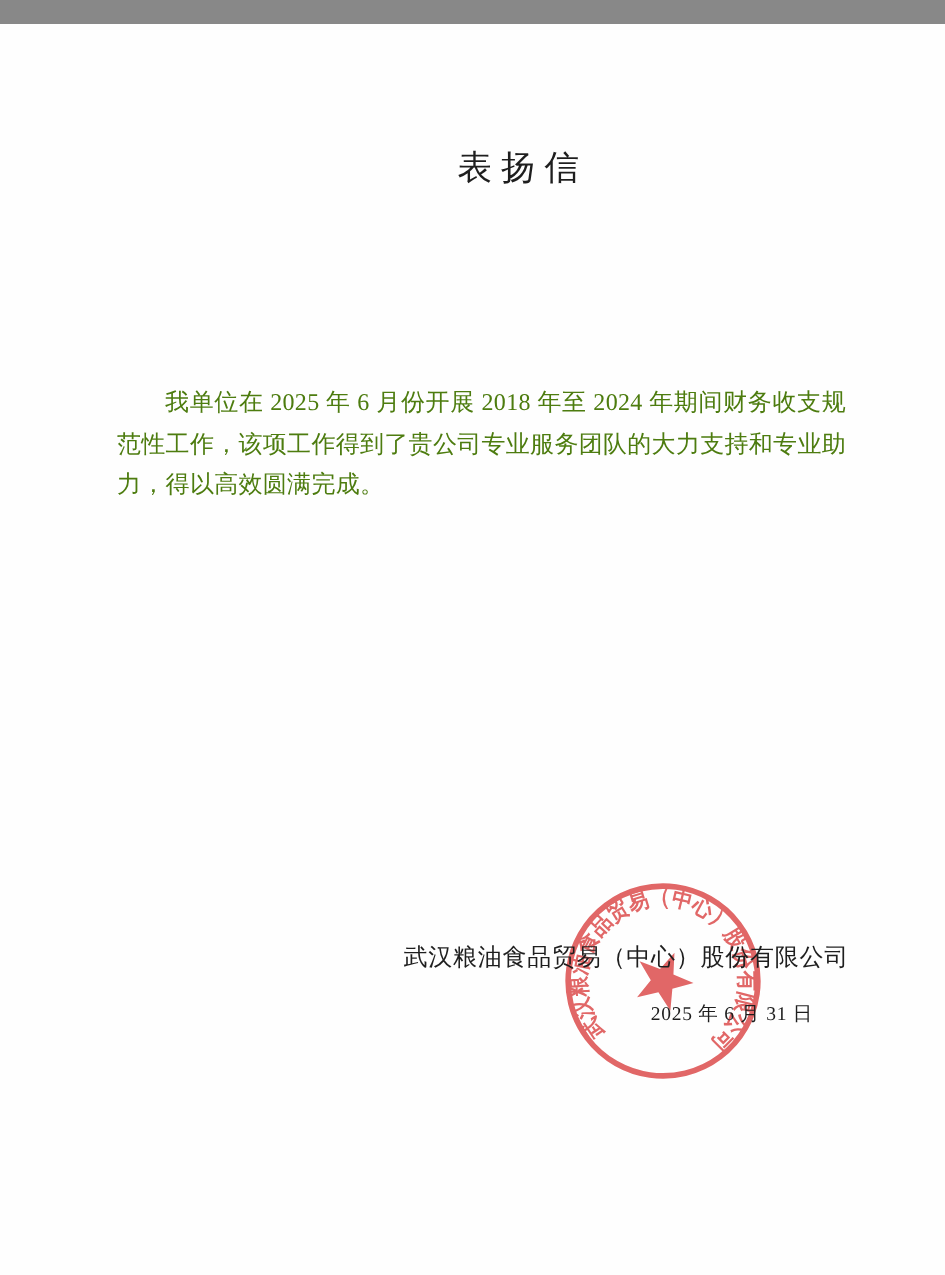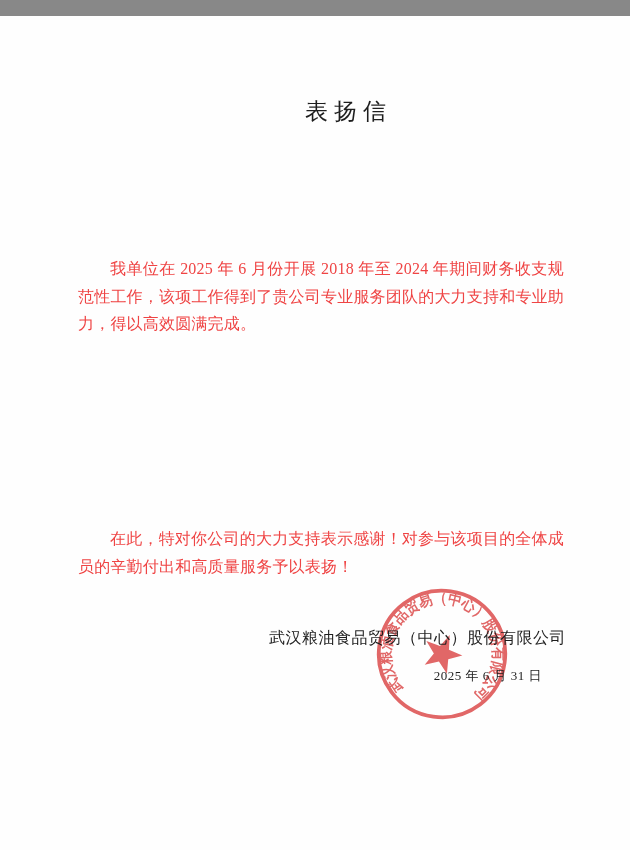--- a/index.html
+++ b/index.html
@@ -39,21 +39,21 @@
 
   .para {
     position: absolute;
     left: 78px;
     width: 486px;
     font-size: 16px;
     line-height: 27.5px;
     letter-spacing: 0.2px;
     text-align: justify;
     text-indent: 2em;
-    color: #ef4444;
+    color: #4d7c0f;
   }
   .p1 { top: 239px; }
   .p2 { top: 333px; }
   .p3 { top: 509px; }
 
   .signature {
     position: absolute;
     left: 78px;
     top: 612px;
     width: 488px;
@@ -95,21 +95,20 @@
 <body>
 
 <div class="page">
 
   <h1 class="title">表扬信</h1>
 
 
   <p class="para p1">我单位在 2025 年 6 月份开展 2018 年至 2024 年期间财务收支规范性工作，该项工作得到了贵公司专业服务团队的大力支持和专业助力，得以高效圆满完成。</p>
 
 
-  <p class="para p3">在此，特对你公司的大力支持表示感谢！对参与该项目的全体成员的辛勤付出和高质量服务予以表扬！</p>
 
   <div class="signature">武汉粮油食品贸易（中心）股份有限公司</div>
 
   <div class="sign-date">2025 年 6 月 31 日</div>
 
   <svg class="seal" viewBox="0 0 200 200" aria-hidden="true">
     <defs>
       <path id="sealArc" d="M 50.6 157.9 A 75.5 75.5 0 1 1 149.4 157.9" fill="none"></path>
     </defs>
     <circle cx="100" cy="100" r="93" fill="none" stroke-width="5.5" stroke="#dd4c4c"></circle>

